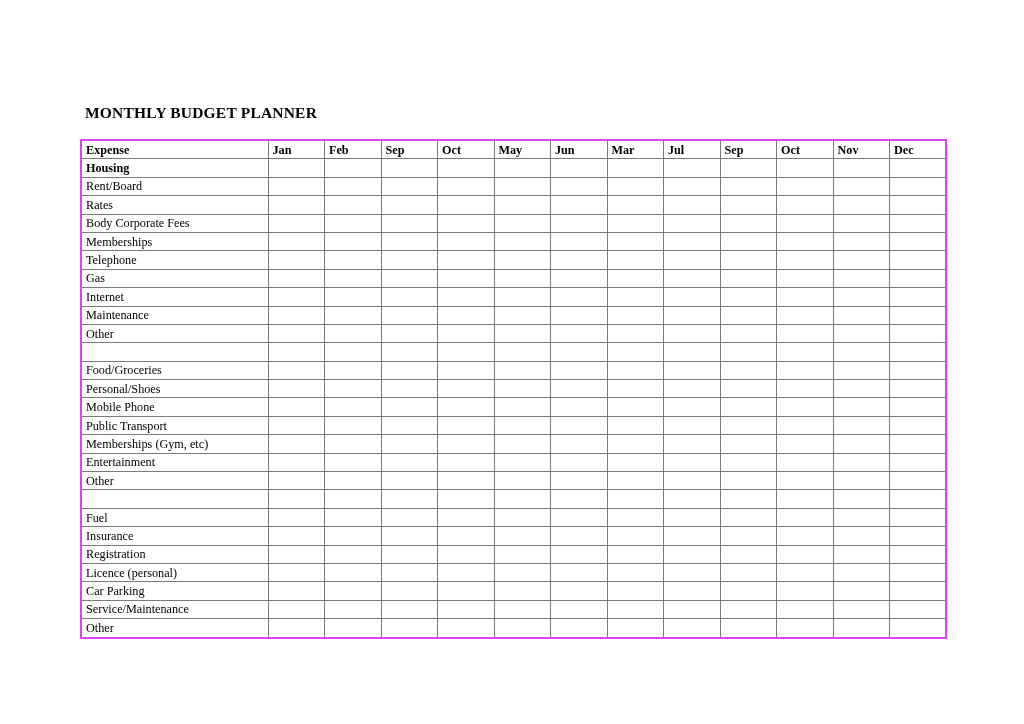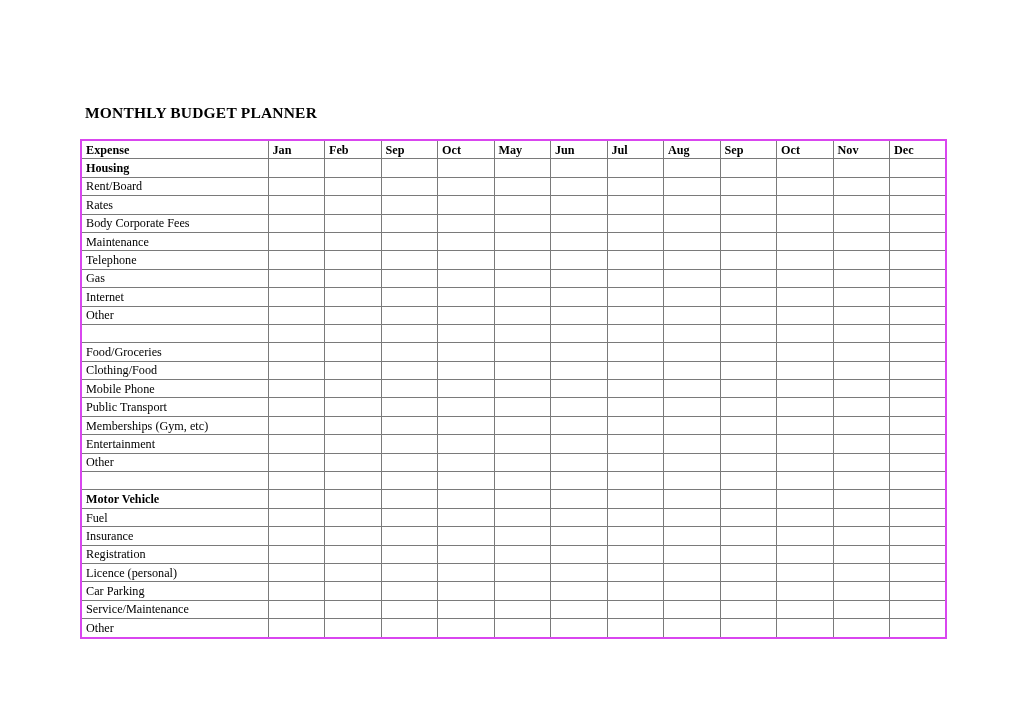--- a/index.html
+++ b/index.html
@@ -99,22 +99,22 @@
     </colgroup>
     <thead>
       <tr>
         <th>Expense</th>
         <th>Jan</th>
         <th>Feb</th>
         <th>Sep</th>
         <th>Oct</th>
         <th>May</th>
         <th>Jun</th>
+        <th>Mar</th>
         <th>Jul</th>
-        <th>Aug</th>
         <th>Sep</th>
         <th>Oct</th>
         <th>Nov</th>
         <th>Dec</th>
       </tr>
     </thead>
     <tbody id="table-body">
         <tr class="section-row">
           <td class="label-cell">Housing</td>
           <td class="cell-empty"></td>
@@ -169,66 +169,81 @@
           <td class="cell-empty"></td>
           <td class="cell-empty"></td>
           <td class="cell-empty"></td>
           <td class="cell-empty"></td>
           <td class="cell-empty"></td>
           <td class="cell-empty"></td>
           <td class="cell-empty"></td>
           <td class="cell-empty"></td>
         </tr>
         <tr class="item-row">
+          <td class="label-cell">Memberships</td>
+          <td class="cell-empty"></td>
+          <td class="cell-empty"></td>
+          <td class="cell-empty"></td>
+          <td class="cell-empty"></td>
+          <td class="cell-empty"></td>
+          <td class="cell-empty"></td>
+          <td class="cell-empty"></td>
+          <td class="cell-empty"></td>
+          <td class="cell-empty"></td>
+          <td class="cell-empty"></td>
+          <td class="cell-empty"></td>
+          <td class="cell-empty"></td>
+        </tr>
+        <tr class="item-row">
+          <td class="label-cell">Telephone</td>
+          <td class="cell-empty"></td>
+          <td class="cell-empty"></td>
+          <td class="cell-empty"></td>
+          <td class="cell-empty"></td>
+          <td class="cell-empty"></td>
+          <td class="cell-empty"></td>
+          <td class="cell-empty"></td>
+          <td class="cell-empty"></td>
+          <td class="cell-empty"></td>
+          <td class="cell-empty"></td>
+          <td class="cell-empty"></td>
+          <td class="cell-empty"></td>
+        </tr>
+        <tr class="item-row">
+          <td class="label-cell">Gas</td>
+          <td class="cell-empty"></td>
+          <td class="cell-empty"></td>
+          <td class="cell-empty"></td>
+          <td class="cell-empty"></td>
+          <td class="cell-empty"></td>
+          <td class="cell-empty"></td>
+          <td class="cell-empty"></td>
+          <td class="cell-empty"></td>
+          <td class="cell-empty"></td>
+          <td class="cell-empty"></td>
+          <td class="cell-empty"></td>
+          <td class="cell-empty"></td>
+        </tr>
+        <tr class="item-row">
+          <td class="label-cell">Internet</td>
+          <td class="cell-empty"></td>
+          <td class="cell-empty"></td>
+          <td class="cell-empty"></td>
+          <td class="cell-empty"></td>
+          <td class="cell-empty"></td>
+          <td class="cell-empty"></td>
+          <td class="cell-empty"></td>
+          <td class="cell-empty"></td>
+          <td class="cell-empty"></td>
+          <td class="cell-empty"></td>
+          <td class="cell-empty"></td>
+          <td class="cell-empty"></td>
+        </tr>
+        <tr class="item-row">
           <td class="label-cell">Maintenance</td>
-          <td class="cell-empty"></td>
-          <td class="cell-empty"></td>
-          <td class="cell-empty"></td>
-          <td class="cell-empty"></td>
-          <td class="cell-empty"></td>
-          <td class="cell-empty"></td>
-          <td class="cell-empty"></td>
-          <td class="cell-empty"></td>
-          <td class="cell-empty"></td>
-          <td class="cell-empty"></td>
-          <td class="cell-empty"></td>
-          <td class="cell-empty"></td>
-        </tr>
-        <tr class="item-row">
-          <td class="label-cell">Telephone</td>
-          <td class="cell-empty"></td>
-          <td class="cell-empty"></td>
-          <td class="cell-empty"></td>
-          <td class="cell-empty"></td>
-          <td class="cell-empty"></td>
-          <td class="cell-empty"></td>
-          <td class="cell-empty"></td>
-          <td class="cell-empty"></td>
-          <td class="cell-empty"></td>
-          <td class="cell-empty"></td>
-          <td class="cell-empty"></td>
-          <td class="cell-empty"></td>
-        </tr>
-        <tr class="item-row">
-          <td class="label-cell">Gas</td>
-          <td class="cell-empty"></td>
-          <td class="cell-empty"></td>
-          <td class="cell-empty"></td>
-          <td class="cell-empty"></td>
-          <td class="cell-empty"></td>
-          <td class="cell-empty"></td>
-          <td class="cell-empty"></td>
-          <td class="cell-empty"></td>
-          <td class="cell-empty"></td>
-          <td class="cell-empty"></td>
-          <td class="cell-empty"></td>
-          <td class="cell-empty"></td>
-        </tr>
-        <tr class="item-row">
-          <td class="label-cell">Internet</td>
           <td class="cell-empty"></td>
           <td class="cell-empty"></td>
           <td class="cell-empty"></td>
           <td class="cell-empty"></td>
           <td class="cell-empty"></td>
           <td class="cell-empty"></td>
           <td class="cell-empty"></td>
           <td class="cell-empty"></td>
           <td class="cell-empty"></td>
           <td class="cell-empty"></td>
@@ -274,21 +289,21 @@
           <td class="cell-empty"></td>
           <td class="cell-empty"></td>
           <td class="cell-empty"></td>
           <td class="cell-empty"></td>
           <td class="cell-empty"></td>
           <td class="cell-empty"></td>
           <td class="cell-empty"></td>
           <td class="cell-empty"></td>
         </tr>
         <tr class="item-row">
-          <td class="label-cell">Clothing/Food</td>
+          <td class="label-cell">Personal/Shoes</td>
           <td class="cell-empty"></td>
           <td class="cell-empty"></td>
           <td class="cell-empty"></td>
           <td class="cell-empty"></td>
           <td class="cell-empty"></td>
           <td class="cell-empty"></td>
           <td class="cell-empty"></td>
           <td class="cell-empty"></td>
           <td class="cell-empty"></td>
           <td class="cell-empty"></td>
@@ -365,35 +380,20 @@
           <td class="cell-empty"></td>
           <td class="cell-empty"></td>
           <td class="cell-empty"></td>
           <td class="cell-empty"></td>
           <td class="cell-empty"></td>
           <td class="cell-empty"></td>
           <td class="cell-empty"></td>
         </tr>
         <tr class="spacer-row">
           <td class="label-cell"></td>
-          <td class="cell-empty"></td>
-          <td class="cell-empty"></td>
-          <td class="cell-empty"></td>
-          <td class="cell-empty"></td>
-          <td class="cell-empty"></td>
-          <td class="cell-empty"></td>
-          <td class="cell-empty"></td>
-          <td class="cell-empty"></td>
-          <td class="cell-empty"></td>
-          <td class="cell-empty"></td>
-          <td class="cell-empty"></td>
-          <td class="cell-empty"></td>
-        </tr>
-        <tr class="section-row">
-          <td class="label-cell">Motor Vehicle</td>
           <td class="cell-empty"></td>
           <td class="cell-empty"></td>
           <td class="cell-empty"></td>
           <td class="cell-empty"></td>
           <td class="cell-empty"></td>
           <td class="cell-empty"></td>
           <td class="cell-empty"></td>
           <td class="cell-empty"></td>
           <td class="cell-empty"></td>
           <td class="cell-empty"></td>

